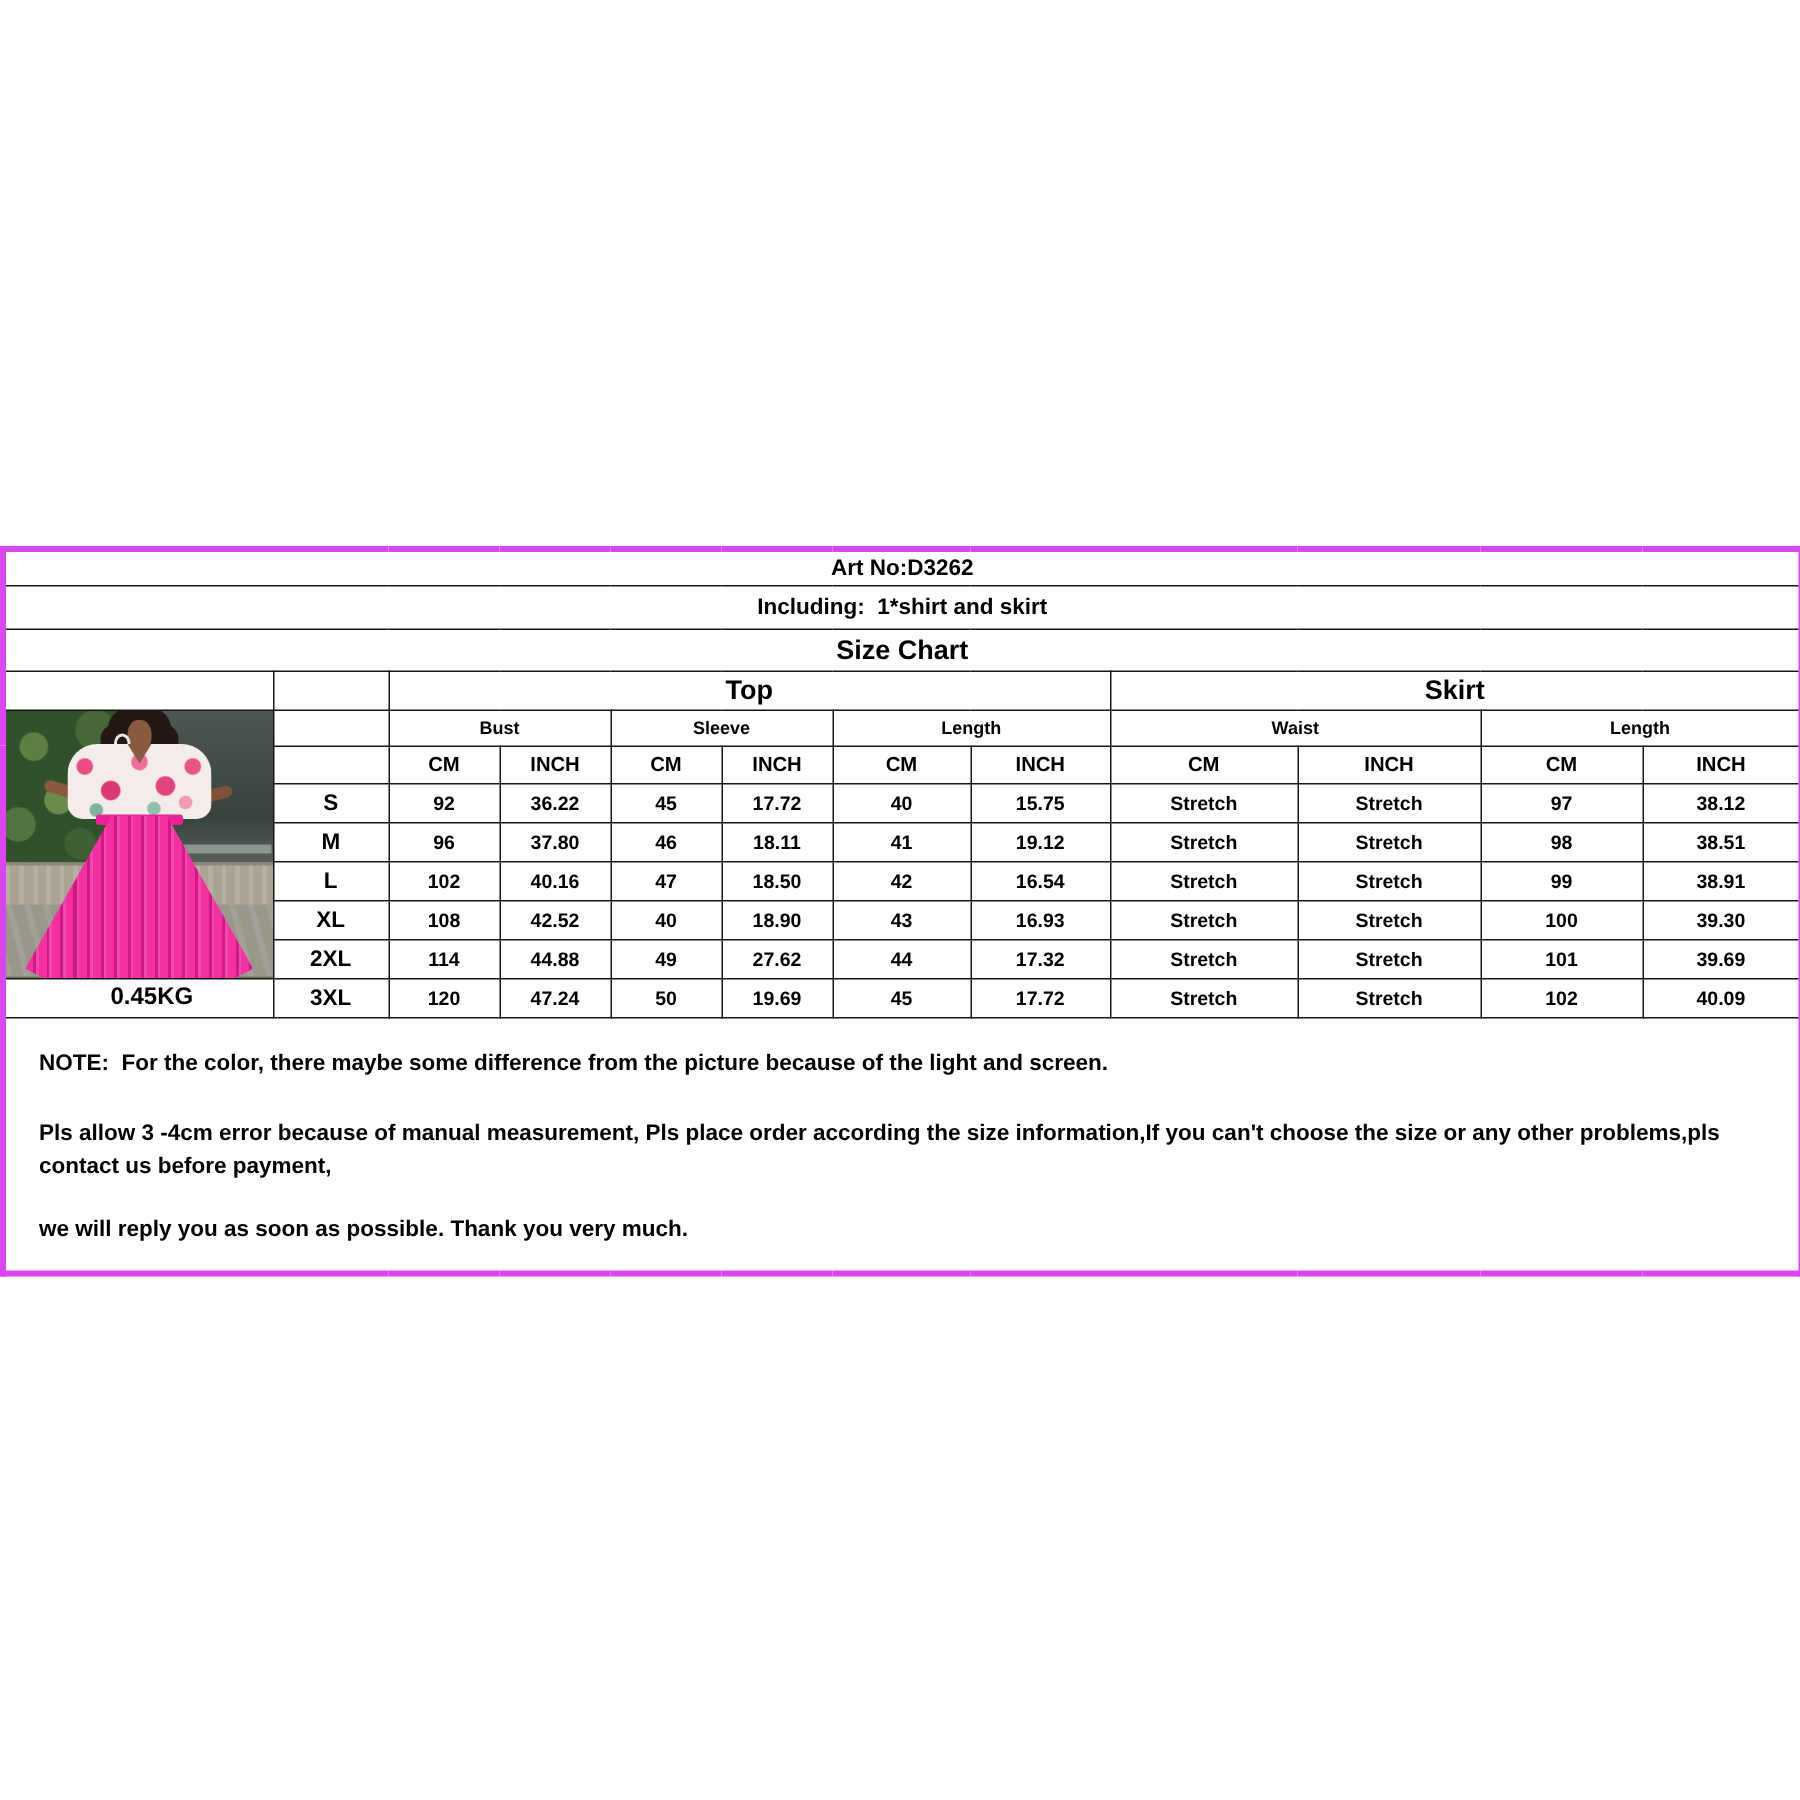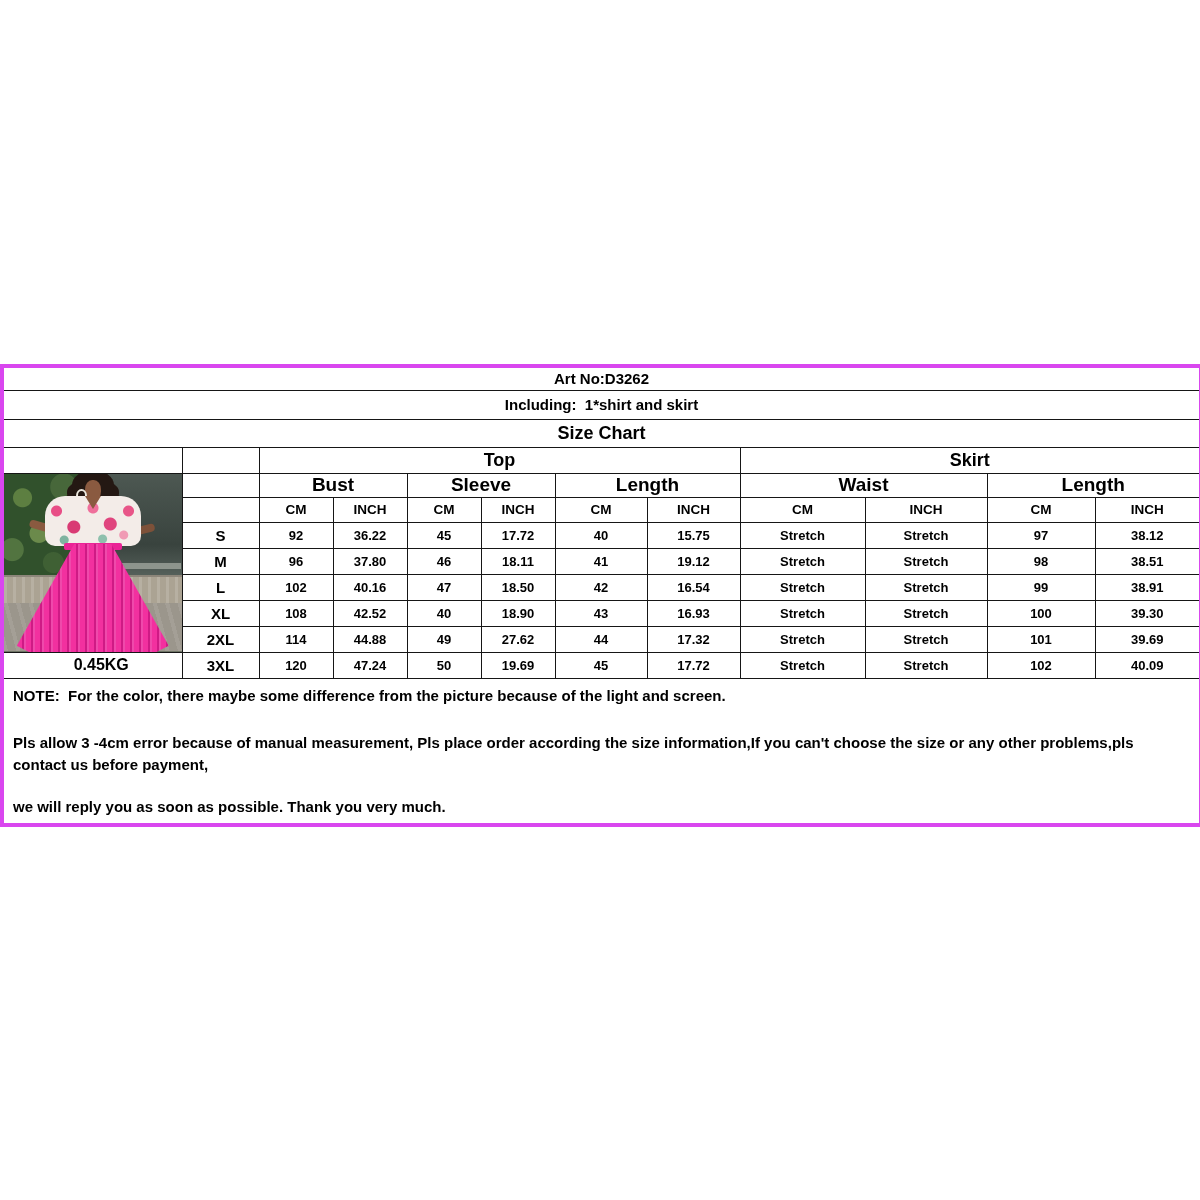--- a/index.html
+++ b/index.html
@@ -27,37 +27,37 @@
   }
   tr.row-art    { height:24px; }
   tr.row-art td { font-size:15px; white-space:pre-wrap; }
   tr.row-incl    { height:29px; }
   tr.row-incl td { font-size:15px; white-space:pre-wrap; }
   tr.row-title    { height:28px;margin-left:12px; }
   tr.row-title td { font-size:18px; }
   tr.row-sections    { height:26px; }
   tr.row-sections th { font-size:18px;margin-left:36px; }
   tr.row-measures    { height:24px; }
-  tr.row-measures th { font-size:19px; }
+  tr.row-measures th { font-size:12px; }
   tr.row-units    { height:25px; }
   tr.row-units th { font-size:13.5px; }
   tr.size-row { height:26px; }
   tr.size-row td.size-label { font-size:15px; font-weight:bold; }
   tr.size-row td.data-cell  { font-size:13px; font-weight:600; }
   tr.size-row td.weight-cell{ font-size:16px; font-weight:bold;padding-left:17px; }
   td.note {
     height:141px;
     text-align:left;
     vertical-align:top;
     padding:3px 8px 0 6px;
     white-space:normal;
     font-weight:600;
     font-size:15px;
   }
-  td.note p { margin:3px; line-height:22px; white-space:pre-wrap; }
+  td.note p { margin:16px; line-height:22px; white-space:pre-wrap; }
   td.note p.note-p2 { margin-top:25px; }
   td.note p.note-p3 { margin-top:20px; }
 
   
   td.photo-cell { position:relative; padding:0; }
   .scene { position:absolute; inset:0; overflow:hidden; background:#6f7566; }
   .scene * { position:absolute; }
   .window {
     left:56%; top:0; width:44%; height:57%;
     background:linear-gradient(180deg,#4d5852 0%,#39433e 70%,#55605a 100%);

